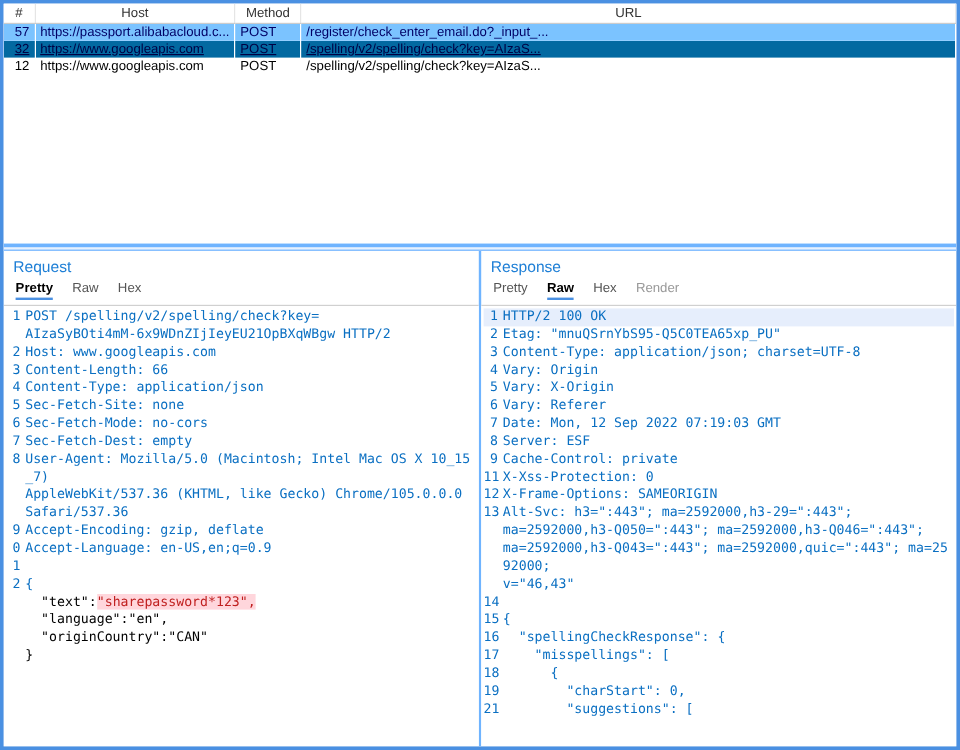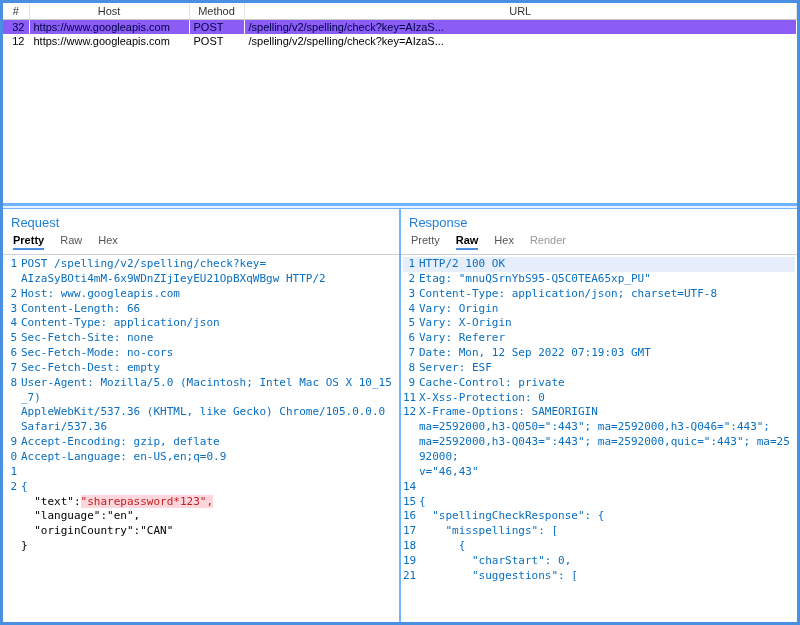--- a/index.html
+++ b/index.html
@@ -38,21 +38,21 @@
   table.req-table th:nth-child(3) { width: 55px; }
   table.req-table td {
     padding: 1px 4px;
     white-space: nowrap;
     overflow: hidden;
     text-overflow: ellipsis;
     color: #006;
     border-right: 1px solid transparent;
   }
   table.req-table tr.sel td { background: #7bc3ff; }
-  table.req-table tr.sel2 td { background: #8b5cf6; color:#004; }
+  table.req-table tr.sel2 td { background: #0369a1; color:#004;text-decoration:underline; }
   table.req-table td.num { color:#006; text-align:right; padding-right:4px;}
   table.req-table tr:not(.sel):not(.sel2) td { color:#000; }
   table.req-table tr td:nth-child(4){ max-width:200px; }
   table.req-table tr:not(.sel):not(.sel2) td:nth-child(2),
   table.req-table tr:not(.sel):not(.sel2) td:nth-child(3),
   table.req-table tr:not(.sel):not(.sel2) td:nth-child(4){ color:#000; }
   .divider {
     border-top: 3px solid #6fb4ff;
     border-bottom: 1px solid #6fb4ff;
     height:6px;
@@ -112,20 +112,26 @@
   <table class="req-table">
     <thead>
       <tr>
         <th>#</th>
         <th>Host</th>
         <th>Method</th>
         <th>URL</th>
       </tr>
     </thead>
     <tbody id="tbody">
+        <tr class="sel">
+          <td class="num">57</td>
+          <td>https://passport.alibabacloud.c...</td>
+          <td>POST</td>
+          <td>/register/check_enter_email.do?_input_...</td>
+        </tr>
         <tr class="sel2">
           <td class="num">32</td>
           <td>https://www.googleapis.com</td>
           <td>POST</td>
           <td>/spelling/v2/spelling/check?key=AIzaS...</td>
         </tr>
         <tr>
           <td class="num">12</td>
           <td>https://www.googleapis.com</td>
           <td>POST</td>
@@ -182,20 +188,21 @@
         <div class="code-line"><span class="lineno">2</span><span class="ctext">Etag: "mnuQSrnYbS95-Q5C0TEA65xp_PU"</span></div>
         <div class="code-line"><span class="lineno">3</span><span class="ctext">Content-Type: application/json; charset=UTF-8</span></div>
         <div class="code-line"><span class="lineno">4</span><span class="ctext">Vary: Origin</span></div>
         <div class="code-line"><span class="lineno">5</span><span class="ctext">Vary: X-Origin</span></div>
         <div class="code-line"><span class="lineno">6</span><span class="ctext">Vary: Referer</span></div>
         <div class="code-line"><span class="lineno">7</span><span class="ctext">Date: Mon, 12 Sep 2022 07:19:03 GMT</span></div>
         <div class="code-line"><span class="lineno">8</span><span class="ctext">Server: ESF</span></div>
         <div class="code-line"><span class="lineno">9</span><span class="ctext">Cache-Control: private</span></div>
         <div class="code-line"><span class="lineno">11</span><span class="ctext">X-Xss-Protection: 0</span></div>
         <div class="code-line"><span class="lineno">12</span><span class="ctext">X-Frame-Options: SAMEORIGIN</span></div>
+        <div class="code-line"><span class="lineno">13</span><span class="ctext">Alt-Svc: h3=":443"; ma=2592000,h3-29=":443";</span></div>
         <div class="code-line"><span class="lineno"></span><span class="ctext">ma=2592000,h3-Q050=":443"; ma=2592000,h3-Q046=":443";</span></div>
         <div class="code-line"><span class="lineno"></span><span class="ctext">ma=2592000,h3-Q043=":443"; ma=2592000,quic=":443"; ma=2592000;</span></div>
         <div class="code-line"><span class="lineno"></span><span class="ctext">v="46,43"</span></div>
         <div class="code-line"><span class="lineno">14</span><span class="ctext"></span></div>
         <div class="code-line"><span class="lineno">15</span><span class="ctext">{</span></div>
         <div class="code-line"><span class="lineno">16</span><span class="ctext">  "spellingCheckResponse": {</span></div>
         <div class="code-line"><span class="lineno">17</span><span class="ctext">    "misspellings": [</span></div>
         <div class="code-line"><span class="lineno">18</span><span class="ctext">      {</span></div>
         <div class="code-line"><span class="lineno">19</span><span class="ctext">        "charStart": 0,</span></div>
         <div class="code-line"><span class="lineno">21</span><span class="ctext">        "suggestions": [</span></div>

